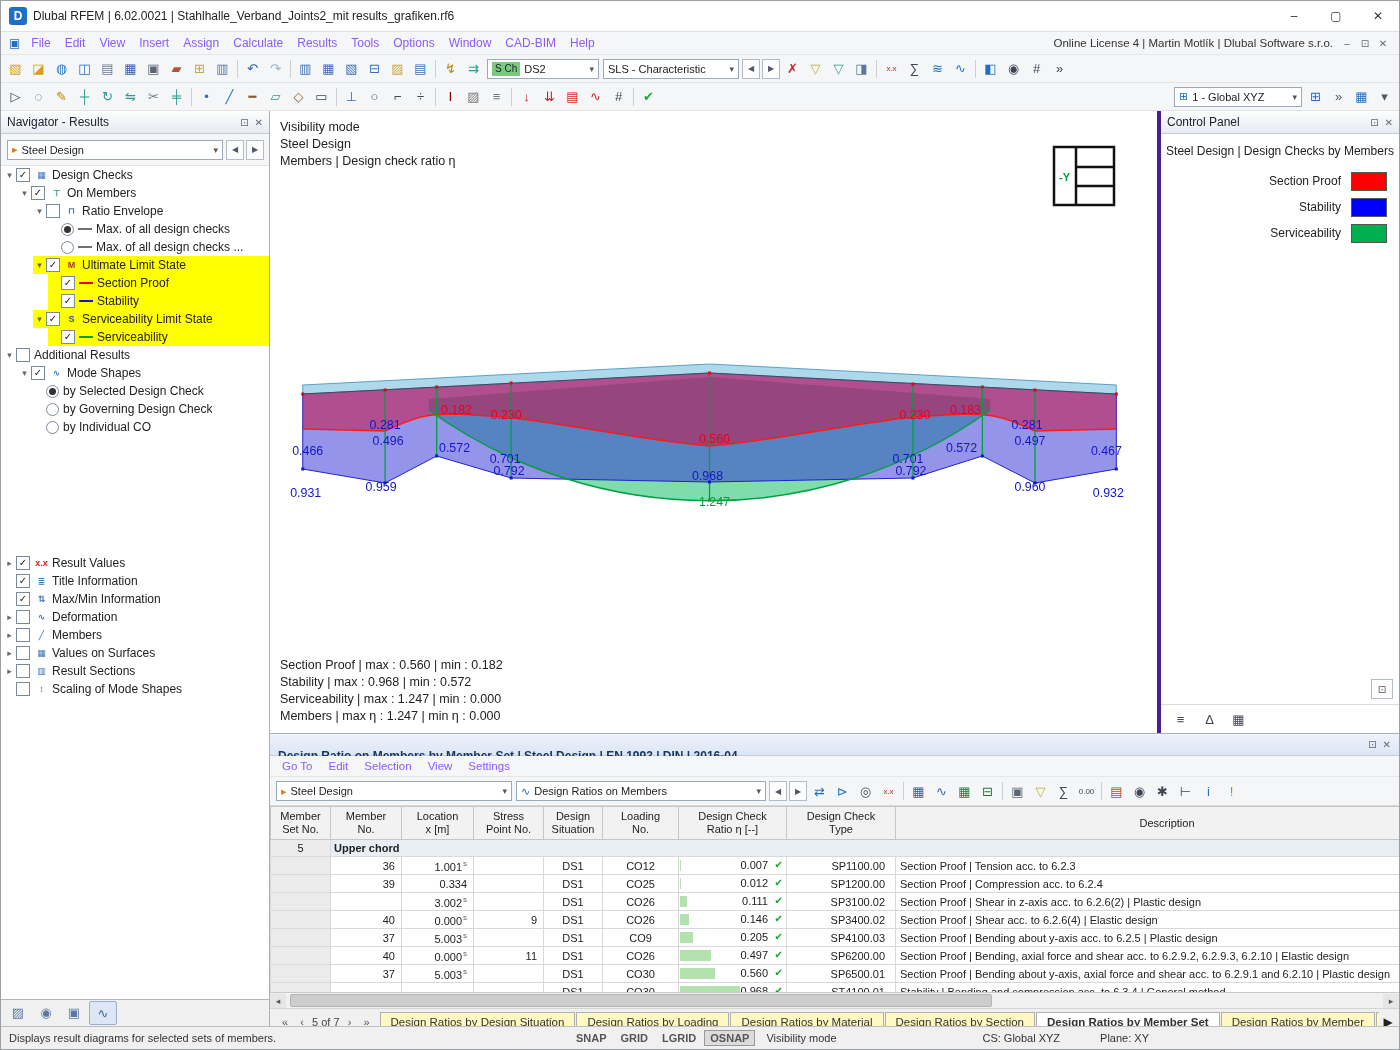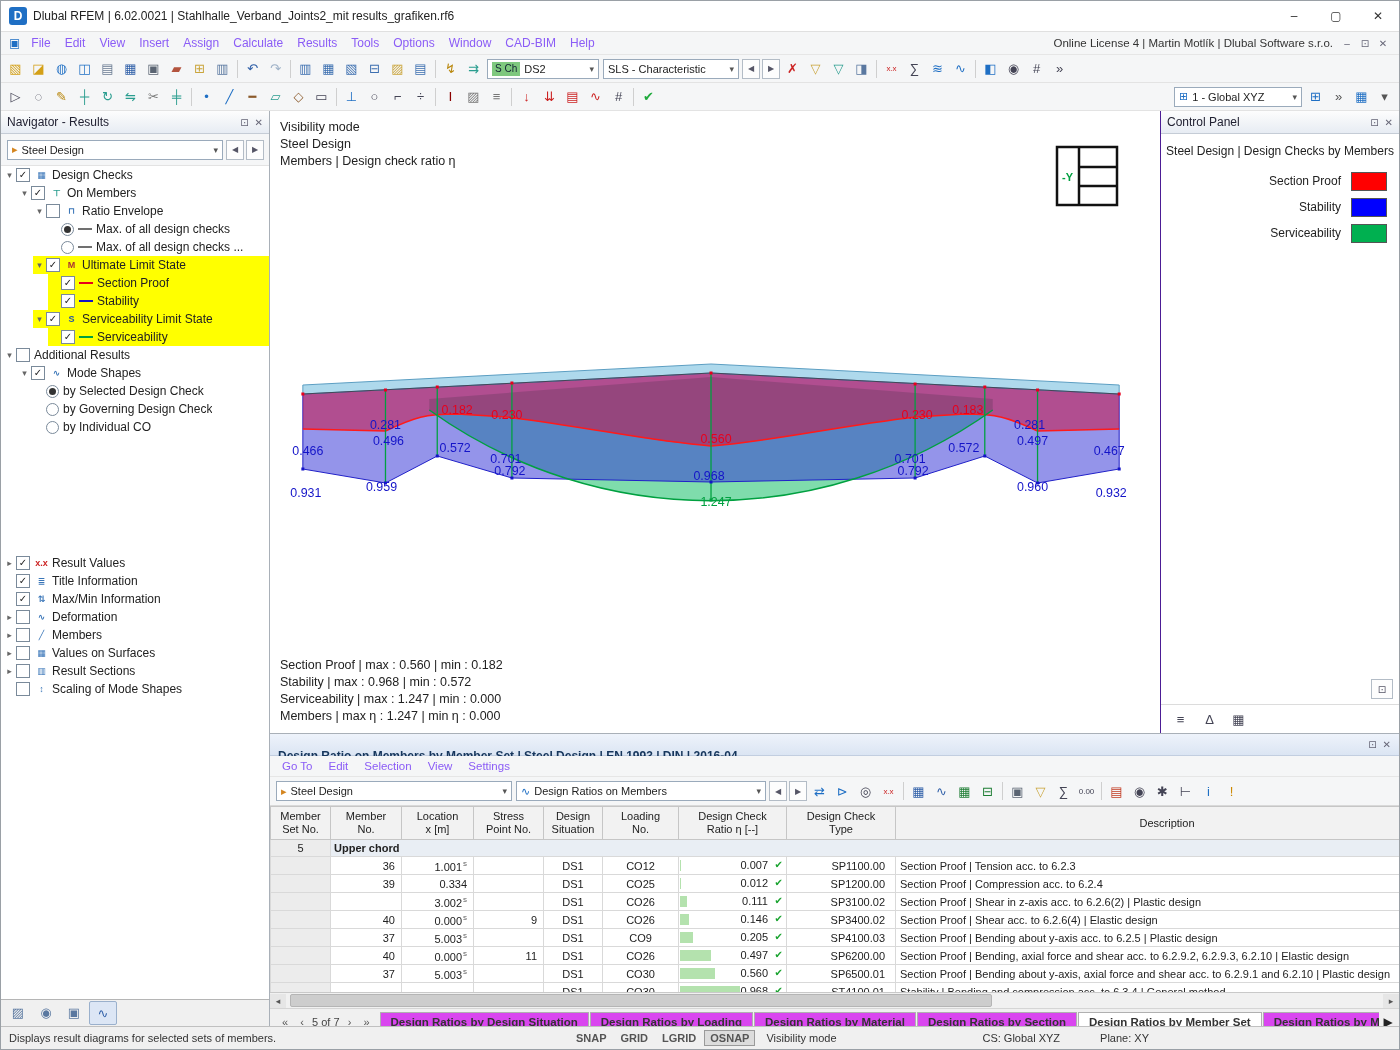--- a/index.html
+++ b/index.html
@@ -64,21 +64,21 @@
   .nav-strip .tbtn.active{background:#dce6f5;border:1px solid #9ab0cc;}
   
   .main-col{flex:1;display:flex;flex-direction:column;min-width:0;}
   .viewport-row{height:622px;display:flex;flex:none;min-width:0;}
   .viewport{flex:1;position:relative;background:#fff;min-width:0;}
   .vp-overlay{position:absolute;left:10px;top:8px;font-size:12.5px;line-height:17px;color:#222;}
   .vp-summary{position:absolute;left:10px;top:546px;font-size:12.5px;line-height:17px;color:#222;}
   .axis-widget{position:absolute;right:38px;top:32px;}
   .dlabel{font-size:12.5px;text-anchor:middle;}
   
-  .control-panel{width:238px;flex:none;background:#fff;border-left:1px solid #4c1d95;display:flex;flex-direction:column;position:relative;}
+  .control-panel{width:238px;flex:none;background:#fff;border-left:4px solid #4c1d95;display:flex;flex-direction:column;position:relative;}
   .cp-subtitle{text-align:center;padding:10px 4px;font-size:12px;color:#222;}
   .legend-row{display:flex;align-items:center;height:26px;padding:0 12px;}
   .legend-label{flex:1;text-align:right;margin-right:10px;font-size:12px;}
   .legend-swatch{width:34px;height:17px;border:1px solid #555;flex:none;}
   .cp-fill{flex:1;}
   .cp-corner{position:absolute;right:6px;bottom:34px;width:20px;height:18px;border:1px solid #b3bcc6;background:#fdfdfd;
     display:flex;align-items:center;justify-content:center;font-size:10px;color:#556;}
   .cp-tools{height:28px;border-top:1px solid #dcdcdc;display:flex;align-items:center;gap:6px;padding:0 8px;flex:none;}
   
   .bottom-panel{height:300px;flex:none;background:#fff;border-top:1px solid #a9b0b8;display:flex;flex-direction:column;min-width:0;}
@@ -103,21 +103,21 @@
   td.ratio{position:relative;padding:0;}
   .rbar{position:absolute;left:1px;top:3px;height:11px;background:#b4e2ae;}
   .rval{position:absolute;right:18px;top:2px;}
   .rcheck{position:absolute;right:3px;top:2px;color:#18a32e;font-size:10px;}
   .hscroll{height:15px;background:#f1f1f1;border-top:1px solid #c9c9c9;display:flex;align-items:center;flex:none;}
   .hs-arrow{width:16px;height:14px;background:#e6e6e6;color:#555;font-size:9px;display:flex;align-items:center;justify-content:center;}
   .hs-thumb{margin-left:4px;width:62%;height:11px;background:#cdcdcd;border:1px solid #b5b5b5;border-radius:2px;}
   .tabs-row{height:25px;background:#f0f0f0;display:flex;align-items:center;padding:0 2px;flex:none;overflow:hidden;border-top:1px solid #d5d5d5;}
   .pager{display:flex;align-items:center;gap:3px;font-size:11px;color:#444;padding:0 6px;flex:none;}
   .pager .pbtn{width:14px;text-align:center;color:#555;}
-  .btab{padding:3px 10px;font-size:11.5px;border:1px solid #b0b0b0;background:#d946ef;color:#333;margin-right:1px;flex:none;white-space:nowrap;font-weight:bold;}
+  .btab{padding:3px 10px;font-size:11.5px;border:1px solid #b0b0b0;background:#fef9c3;color:#333;margin-right:1px;flex:none;white-space:nowrap;}
   .btab.active{background:#fff;font-weight:bold;}
   .tab-next{margin-left:auto;width:18px;text-align:center;color:#222;flex:none;}
   
   .statusbar{height:22px;background:#f0f0f0;border-top:1px solid #c0c0c0;display:flex;align-items:center;font-size:11px;
     color:#333;flex:none;}
   .sb-hint{width:560px;padding-left:8px;overflow:hidden;white-space:nowrap;}
   .stoggle{padding:2px 6px;color:#555;margin:0 1px;font-weight:bold;}
   .stoggle.active{background:#dcdcdc;border:1px solid #9a9a9a;padding:1px 5px;}
   .sb-mode{margin-left:10px;}
   .sb-right{display:flex;gap:40px;margin-left:auto;padding-right:250px;}

